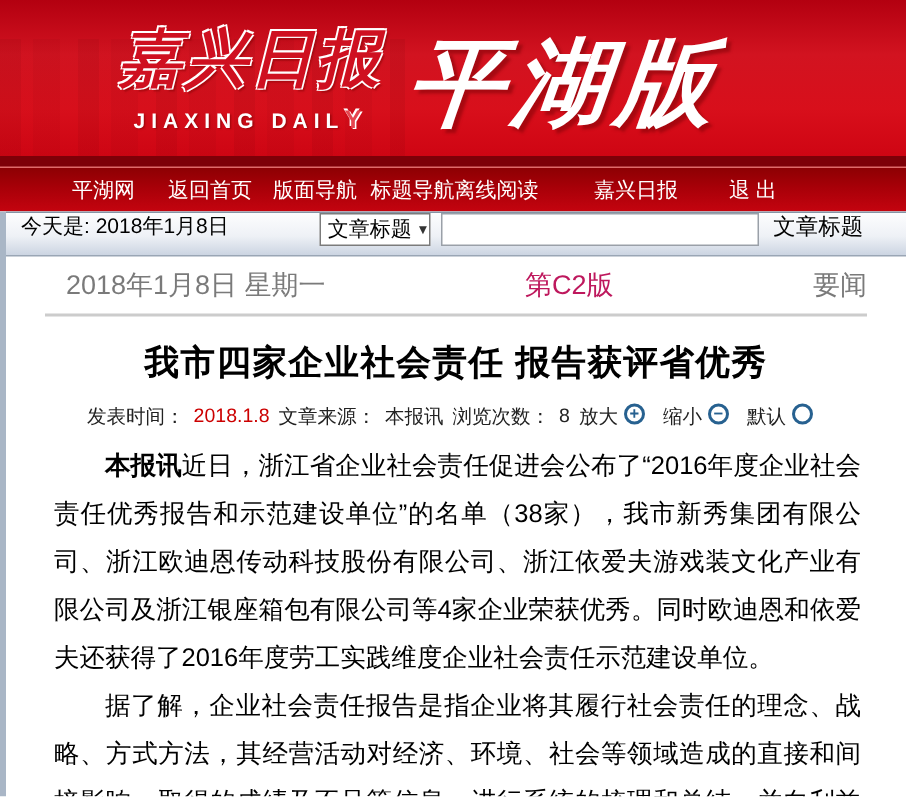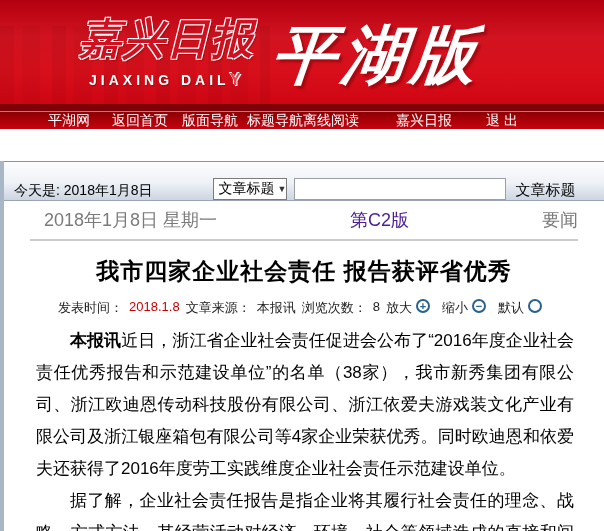--- a/index.html
+++ b/index.html
@@ -46,21 +46,21 @@
   }
   .masthead-strip {
     height:8px;
     background:#7e0008;
     border-bottom:1px solid #e06a6a;
   }
 
   
   .topnav {
     display:flex; align-items:center;
-    height:17px;
+    height:29px;
     padding-left:48px;
     background:linear-gradient(180deg,#8d0003 0%,#a80008 45%,#c4040f 100%);
   }
   .topnav a {
     color:#fff; font-size:14px; text-decoration:none; white-space:nowrap; cursor:pointer;
   }
   .topnav a:nth-child(1){margin-right:22px;}
   .topnav a:nth-child(2){margin-right:14px;}
   .topnav a:nth-child(3){margin-right:9px;}
   .topnav a:nth-child(4){}
@@ -69,27 +69,27 @@
 
   
   .content-wrap {
     border-left:4px solid #a9b6c6;
     min-height:365px;
     background:#fff;
   }
 
   
   .toolbar {
-    display:flex; align-items:flex-end;
-    height:40px;
+    display:flex; align-items:flex-start;
+    height:30px;
     padding:0 8px 0 0;
     background:linear-gradient(180deg,#fdfdfe 0%,#eef1f6 55%,#ccd5e2 100%);
     border-top:1px solid #8494a5;
     border-bottom:1px solid #9aa6b5;
-    font-size:14px; color:#000;margin-top:32px;
+    font-size:14px; color:#000;
   }
   .toolbar .today { margin-left:10px; white-space:nowrap; }
   .dropdown {
     display:flex; align-items:center; justify-content:space-between;
     margin-left:60px;
     width:74px; height:22px;
     padding:0 5px;
     background:#fff; border:1px solid #7b7b7b;
     font-size:14px; cursor:pointer; white-space:nowrap;
   }
@@ -105,21 +105,21 @@
 
   
   .dateline {
     display:flex; align-items:center; justify-content:space-between;
     height:40px;
     margin:0 26px 0 26px;
     padding-left:14px;
     color:#7a7a7a; font-size:18px;
     border-bottom:2px solid #ccc;
   }
-  .dateline .mid { color:#4c1d95; }
+  .dateline .mid { color:#be185d; }
 
   
   .article-title {
     margin-top:15px;
     text-align:center;
     font-size:23px; font-weight:bold; color:#000;
     letter-spacing:1px;
   }
   .article-meta {
     margin-top:12px;

